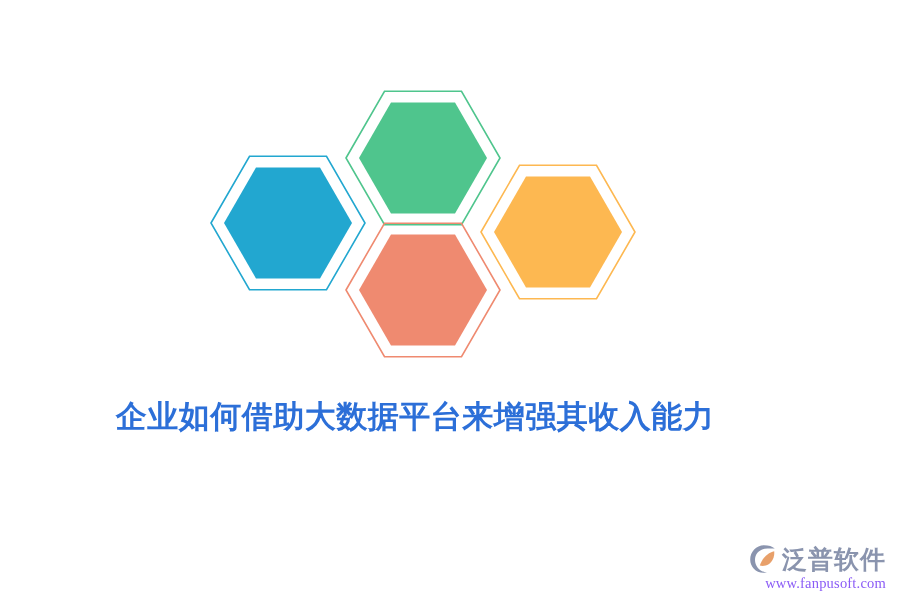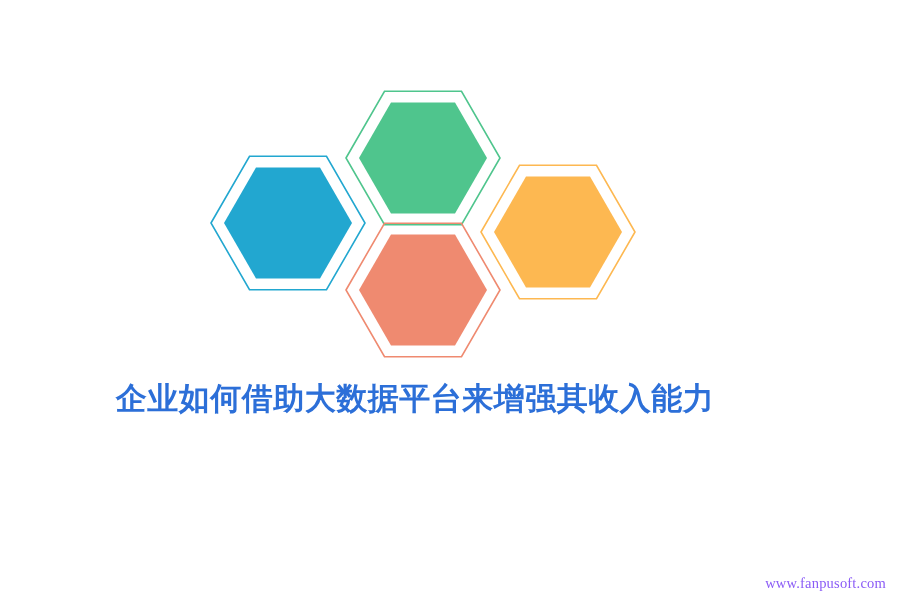--- a/index.html
+++ b/index.html
@@ -31,21 +31,21 @@
   #hex-cluster svg {
     display: block;
     width: 900px;
     height: 600px;
   }
 
   
   #title {
     position: absolute;
     left: 0;
-    top: 378px;
+    top: 396px;
     width: 830px;
     text-align: center;
     font-size: 31px;
     font-weight: bold;
     letter-spacing: 0.5px;
     color: #2C6FD8;
     white-space: nowrap;
     font-family: "Liberation Sans", "DejaVu Sans", sans-serif;
   }
 
@@ -117,16 +117,37 @@
       <g transform="translate(558,232)">
         <polygon points="-77,0 -38.5,-66.7 38.5,-66.7 77,0 38.5,66.7 -38.5,66.7" fill="none" stroke="#FDB851" stroke-width="1.6"></polygon>
         <polygon points="-64,0 -32,-55.4 32,-55.4 64,0 32,55.4 -32,55.4" fill="#FDB851"></polygon>
       </g>
     </svg>
   </div>
 
   <div id="title">企业如何借助大数据平台来增强其收入能力</div>
 
   <div id="brand-logo">
+    <div id="brand-row">
+      <span id="brand-mark">
+        <svg viewBox="0 0 100 100" xmlns="http://www.w3.org/2000/svg" aria-hidden="true">
+
+          <path d="M50 4
+                   C24 4 4 26 4 52
+                   C4 76 22 96 48 96
+                   L60 96
+                   C38 92 20 76 20 53
+                   C20 30 38 15 62 15
+                   L86 15
+                   C78 8 66 4 50 4 Z" fill="#8A94AE"></path>
+
+          <path d="M84 24
+                   C84 24 86 36 80 50
+                   C72 68 54 76 36 72
+                   C44 46 64 28 84 24 Z" fill="#E8A06A"></path>
+        </svg>
+      </span>
+      <span id="brand-name">泛普软件</span>
+    </div>
     <div id="brand-url">www.fanpusoft.com</div>
   </div>
 
 </div>
 
 </body></html>

